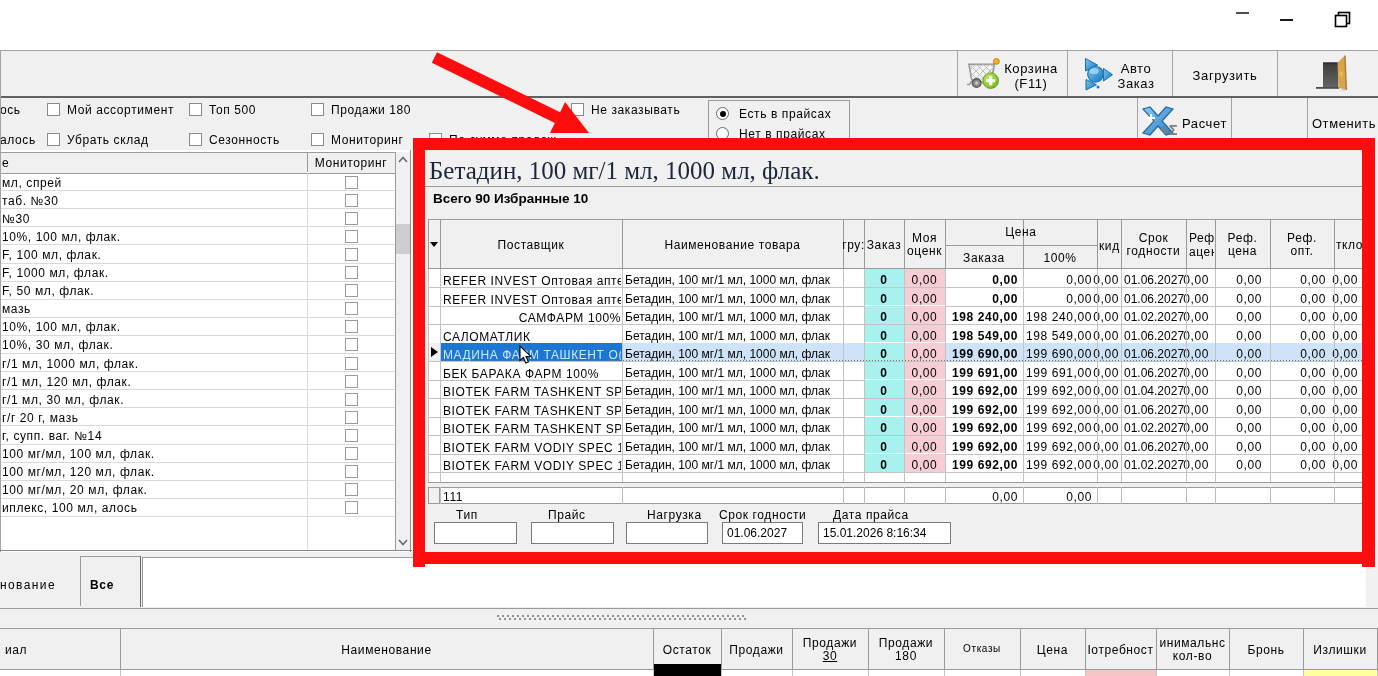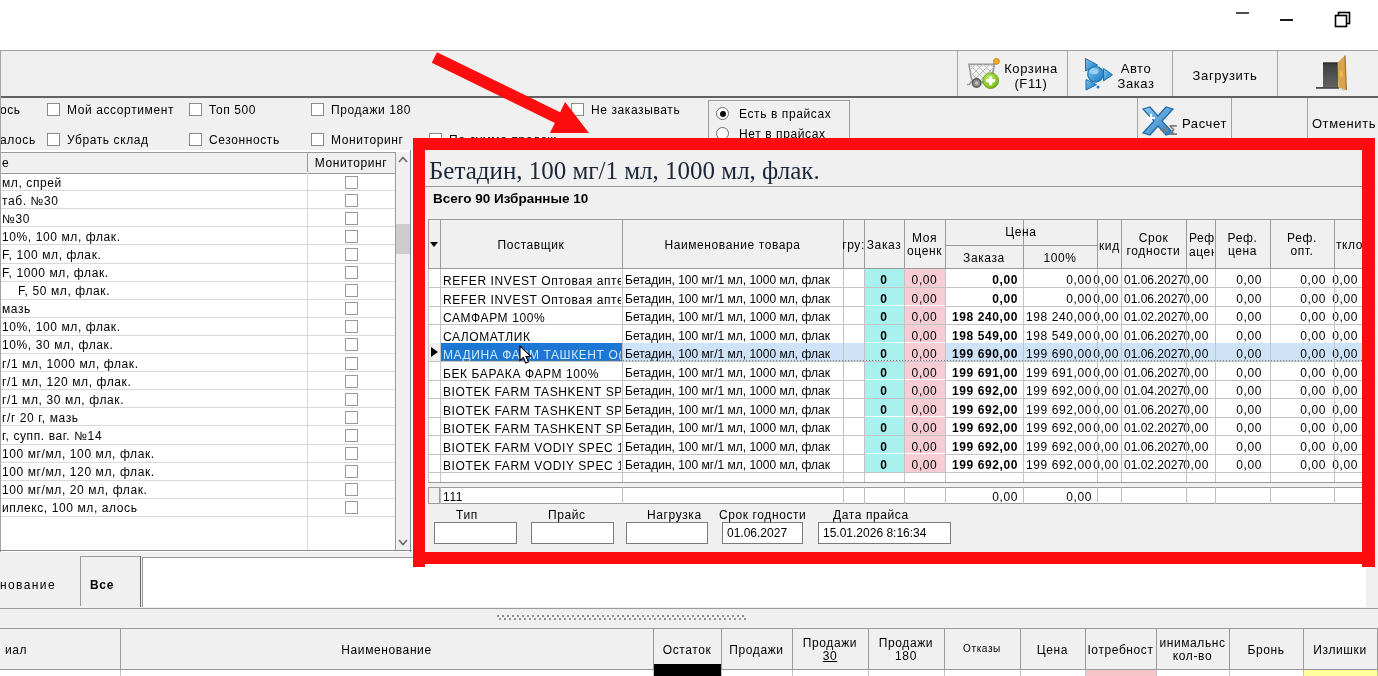--- a/index.html
+++ b/index.html
@@ -144,21 +144,21 @@
 <div class="hline" style="left:1px;top:244.4px;width:394px;background:#d9d9d9;"></div>
 <div style="position:absolute;top:230.8px;font-size:12px;color:#000;font-weight:normal;white-space:nowrap;line-height:1;letter-spacing:0.6px;left:2px;">10%, 100 мл, флак.</div>
 <span class="cb" style="left:345px;top:229.8px;border-color:#9a9a9a;"></span>
 <div class="hline" style="left:1px;top:262.5px;width:394px;background:#d9d9d9;"></div>
 <div style="position:absolute;top:248.9px;font-size:12px;color:#000;font-weight:normal;white-space:nowrap;line-height:1;letter-spacing:0.6px;left:2px;">F, 100 мл, флак.</div>
 <span class="cb" style="left:345px;top:247.9px;border-color:#9a9a9a;"></span>
 <div class="hline" style="left:1px;top:280.6px;width:394px;background:#d9d9d9;"></div>
 <div style="position:absolute;top:267px;font-size:12px;color:#000;font-weight:normal;white-space:nowrap;line-height:1;letter-spacing:0.6px;left:2px;text-align:right;">F, 1000 мл, флак.</div>
 <span class="cb" style="left:345px;top:266px;border-color:#9a9a9a;"></span>
 <div class="hline" style="left:1px;top:298.7px;width:394px;background:#d9d9d9;"></div>
-<div style="position:absolute;top:285.1px;font-size:12px;color:#000;font-weight:normal;white-space:nowrap;line-height:1;letter-spacing:0.6px;left:2px;margin-left:16px;">F, 50 мл, флак.</div>
+<div style="position:absolute;top:285.1px;font-size:12px;color:#000;font-weight:normal;white-space:nowrap;line-height:1;letter-spacing:0.6px;left:2px;">F, 50 мл, флак.</div>
 <span class="cb" style="left:345px;top:284.1px;border-color:#9a9a9a;"></span>
 <div class="hline" style="left:1px;top:316.8px;width:394px;background:#d9d9d9;"></div>
 <div style="position:absolute;top:303.2px;font-size:12px;color:#000;font-weight:normal;white-space:nowrap;line-height:1;letter-spacing:0.6px;left:2px;">мазь</div>
 <span class="cb" style="left:345px;top:302.2px;border-color:#9a9a9a;"></span>
 <div class="hline" style="left:1px;top:334.9px;width:394px;background:#d9d9d9;"></div>
 <div style="position:absolute;top:321.3px;font-size:12px;color:#000;font-weight:normal;white-space:nowrap;line-height:1;letter-spacing:0.6px;left:2px;">10%, 100 мл, флак.</div>
 <span class="cb" style="left:345px;top:320.3px;border-color:#9a9a9a;"></span>
 <div class="hline" style="left:1px;top:353px;width:394px;background:#d9d9d9;"></div>
 <div style="position:absolute;top:339.4px;font-size:12px;color:#000;font-weight:normal;white-space:nowrap;line-height:1;letter-spacing:0.6px;left:2px;">10%, 30 мл, флак.</div>
 <span class="cb" style="left:345px;top:338.4px;border-color:#9a9a9a;"></span>
@@ -266,21 +266,21 @@
 <div style="position:absolute;top:292.5px;font-size:12px;color:#000;font-weight:normal;white-space:nowrap;line-height:1;letter-spacing:0.6px;right:286px;">0,00</div>
 <div style="position:absolute;top:292.5px;font-size:12px;color:#000;font-weight:normal;white-space:nowrap;line-height:1;letter-spacing:0.6px;right:259px;">0,00</div>
 <div style="position:absolute;top:292.5px;font-size:12px;color:#000;font-weight:normal;white-space:nowrap;line-height:1;letter-spacing:0px;left:1124px;">01.06.2027</div>
 <div style="position:absolute;top:292.5px;font-size:12px;color:#000;font-weight:normal;white-space:nowrap;line-height:1;letter-spacing:0.6px;right:169px;">0,00</div>
 <div style="position:absolute;top:292.5px;font-size:12px;color:#000;font-weight:normal;white-space:nowrap;line-height:1;letter-spacing:0.6px;right:116px;">0,00</div>
 <div style="position:absolute;top:292.5px;font-size:12px;color:#000;font-weight:normal;white-space:nowrap;line-height:1;letter-spacing:0.6px;right:52px;">0,00</div>
 <div style="position:absolute;top:292.5px;font-size:12px;color:#000;font-weight:normal;white-space:nowrap;line-height:1;letter-spacing:0.6px;right:20px;">0,00</div>
 <div class="hline" style="left:428px;top:305.5px;width:936px;background:#c3c3c3;"></div>
 <div style="position:absolute;left:865px;top:306px;width:39px;height:17.5px;background:#a9f1ee;"></div>
 <div style="position:absolute;left:905px;top:306px;width:40px;height:17.5px;background:#f7cdd5;"></div>
-<div class="t" style="left:443px;top:311px;width:178px;overflow:hidden;color:#000;">САМФАРМ 100%</div>
+<div class="t" style="left:443px;top:311px;width:178px;overflow:hidden;color:#000;text-align:right;">САМФАРМ 100%</div>
 <div style="position:absolute;top:311px;font-size:12px;color:#000;font-weight:normal;white-space:nowrap;line-height:1;letter-spacing:0px;left:625px;">Бетадин, 100 мг/1 мл, 1000 мл, флак</div>
 <div style="position:absolute;top:311px;font-size:12px;color:#000;font-weight:bold;white-space:nowrap;line-height:1;letter-spacing:0.6px;left:884px;transform:translateX(-50%);">0</div>
 <div style="position:absolute;top:311px;font-size:12px;color:#000;font-weight:normal;white-space:nowrap;line-height:1;letter-spacing:0.6px;left:924.5px;transform:translateX(-50%);">0,00</div>
 <div style="position:absolute;top:311px;font-size:12px;color:#000;font-weight:bold;white-space:nowrap;line-height:1;letter-spacing:0.6px;right:360px;">198 240,00</div>
 <div style="position:absolute;top:311px;font-size:12px;color:#000;font-weight:normal;white-space:nowrap;line-height:1;letter-spacing:0.6px;right:286px;">198 240,00</div>
 <div style="position:absolute;top:311px;font-size:12px;color:#000;font-weight:normal;white-space:nowrap;line-height:1;letter-spacing:0.6px;right:259px;">0,00</div>
 <div style="position:absolute;top:311px;font-size:12px;color:#000;font-weight:normal;white-space:nowrap;line-height:1;letter-spacing:0px;left:1124px;">01.02.2027</div>
 <div style="position:absolute;top:311px;font-size:12px;color:#000;font-weight:normal;white-space:nowrap;line-height:1;letter-spacing:0.6px;right:169px;">0,00</div>
 <div style="position:absolute;top:311px;font-size:12px;color:#000;font-weight:normal;white-space:nowrap;line-height:1;letter-spacing:0.6px;right:116px;">0,00</div>
 <div style="position:absolute;top:311px;font-size:12px;color:#000;font-weight:normal;white-space:nowrap;line-height:1;letter-spacing:0.6px;right:52px;">0,00</div>

